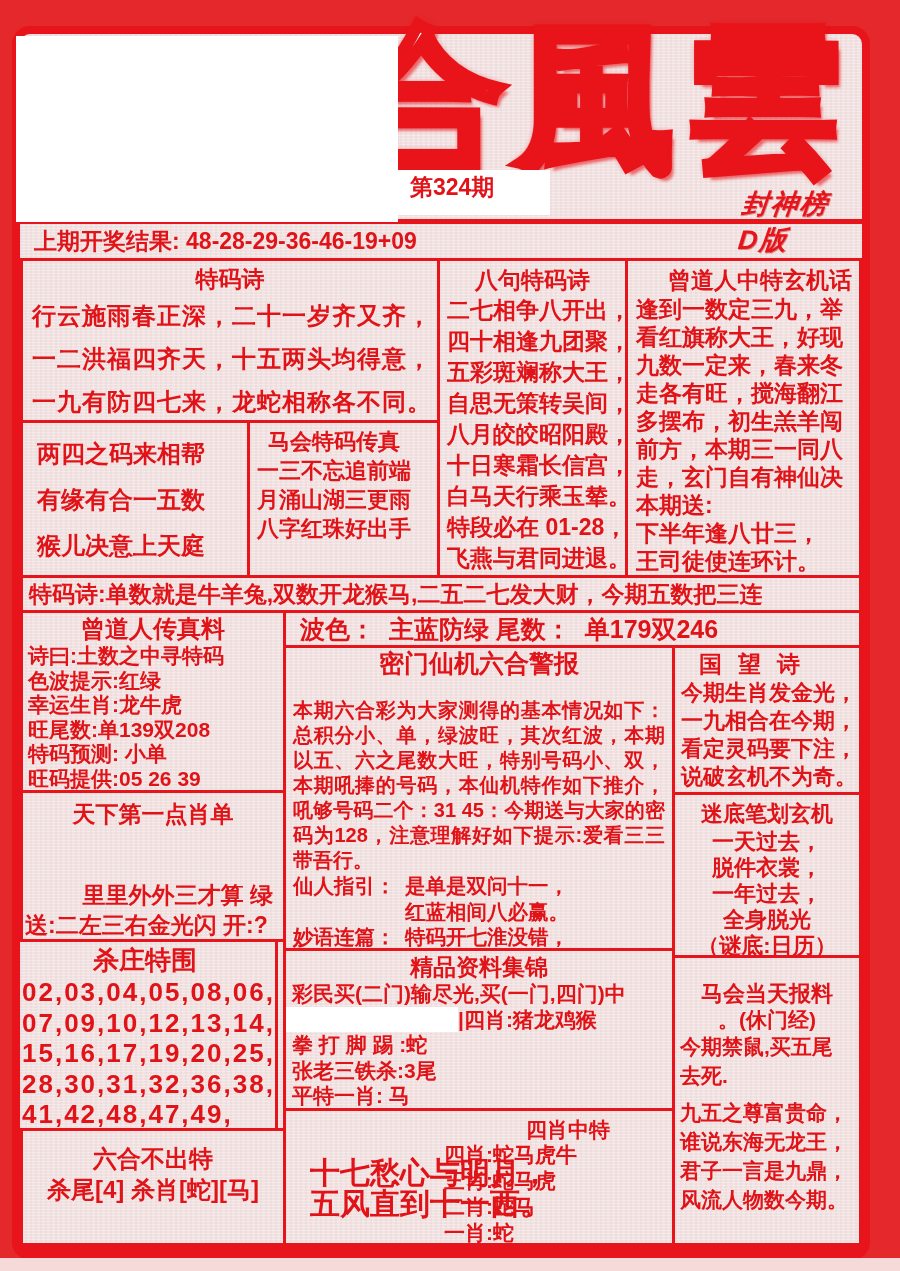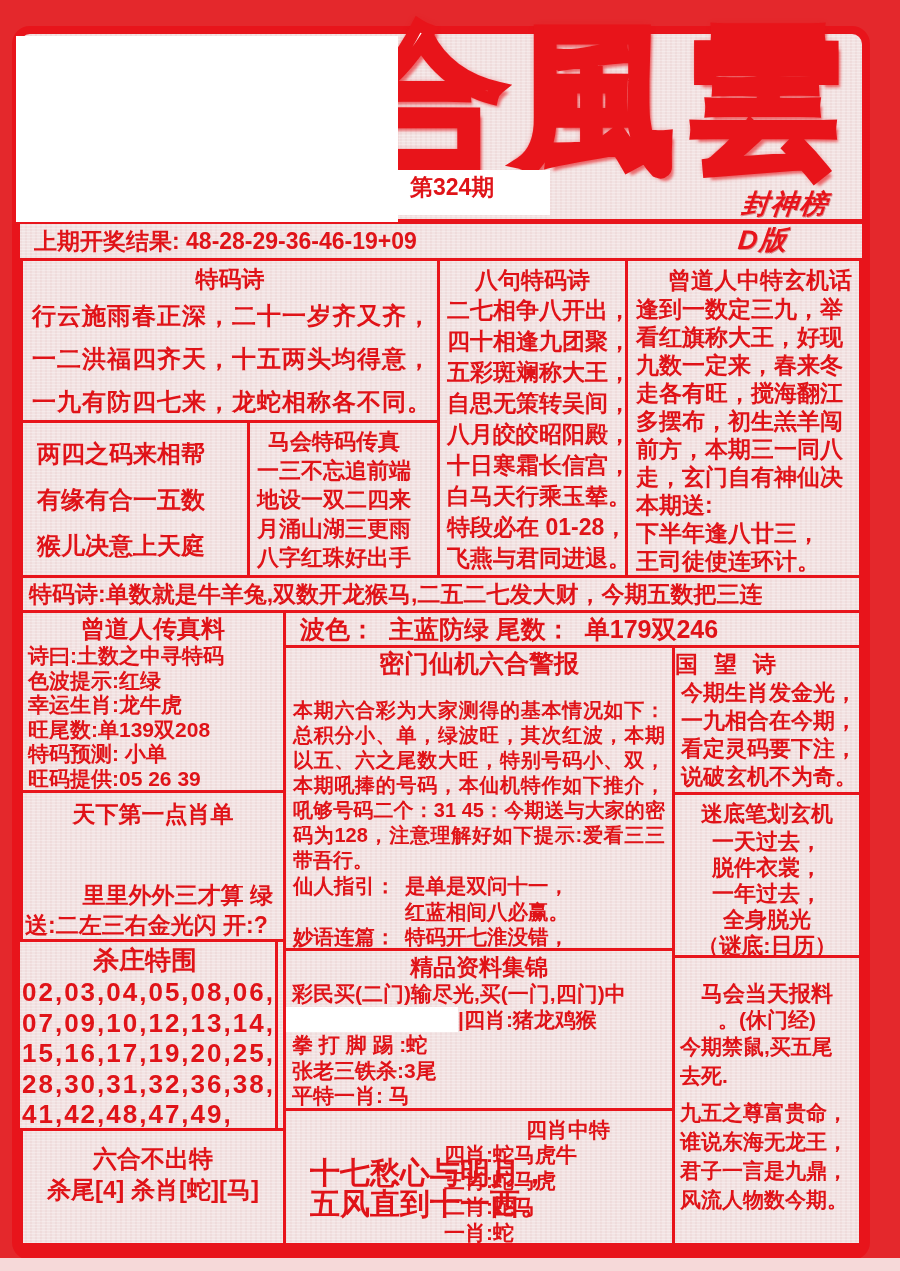--- a/index.html
+++ b/index.html
@@ -96,21 +96,21 @@
   .jp-l2 .patch{position:absolute;left:0;top:0;width:172px;height:25px;background:#ffffff;}
   .jp-l2 .txt{padding-left:172px;display:inline-block;}
   .cell-midbottom{left:283px;top:1108px;width:392px;height:138px;}
   .mb-poem{position:absolute;left:24px;top:46px;font-size:30px;line-height:31px;white-space:nowrap;}
   .mb-sixiao{position:absolute;right:10px;top:6px;width:218px;}
   .mb-sixiao .ttl{font-size:21px;line-height:25px;text-align:center;padding-left:30px;}
   .mb-sixiao .ln{font-size:21px;line-height:26px;white-space:nowrap;}
 
   
   .cell-guowang{left:672px;top:645px;width:190px;height:150px;}
-  .cell-guowang .ttl{font-size:23px;line-height:29px;letter-spacing:16px;padding-left:0;padding-top:2px;}
+  .cell-guowang .ttl{font-size:23px;line-height:29px;letter-spacing:16px;padding-left:24px;padding-top:2px;}
   .cell-guowang .ln{font-size:22px;line-height:28px;padding-left:6px;white-space:nowrap;}
   .cell-midi{left:672px;top:792px;width:190px;height:166px;}
   .cell-midi .ttl{font-size:22px;line-height:30px;padding-top:4px;}
   .cell-midi .ln{font-size:22px;line-height:26px;}
   .cell-mahui{left:672px;top:955px;width:190px;height:291px;padding-top:22px;}
   .cell-mahui .ttl{font-size:22px;line-height:27px;}
   .cell-mahui .sub{font-size:21px;line-height:25px;text-align:center;}
   .cell-mahui .ln{font-size:21px;line-height:29px;padding-left:5px;white-space:nowrap;}
   .cell-mahui .gap{height:8px;}
 </style>
@@ -165,21 +165,20 @@
 
   <div class="box cell-two4">
     <div class="ln">两四之码来相帮</div>
     <div class="ln">有缘有合一五数</div>
     <div class="ln">猴儿决意上天庭</div>
   </div>
 
   <div class="box cell-fax">
     <div class="ttl">马会特码传真</div>
     <div class="ln">一三不忘追前端</div>
-    <div class="ln">地设一双二四来</div>
     <div class="ln">月涌山湖三更雨</div>
     <div class="ln">八字红珠好出手</div>
   </div>
 
   <div class="box cell-strip">特码诗:单数就是牛羊兔,双数开龙猴马,二五二七发大财，今期五数把三连</div>
 
   <div class="box cell-zengfax">
     <div class="ttl center">曾道人传真料</div>
     <div class="ln">诗曰:土数之中寻特码</div>
     <div class="ln">色波提示:红绿</div>

